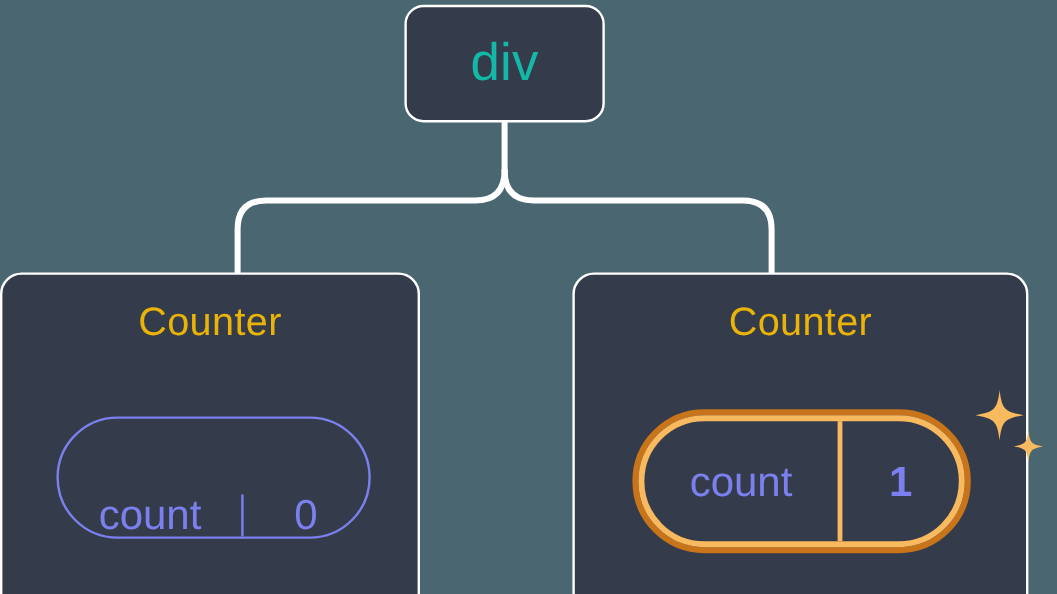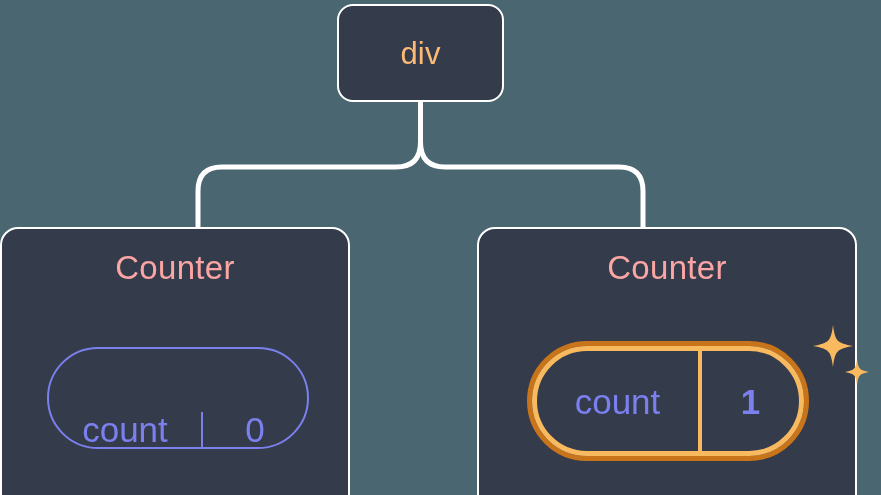--- a/index.html
+++ b/index.html
@@ -39,22 +39,22 @@
   #node-root {
     left: 337px;
     top: 4px;
     width: 167px;
     height: 98px;
     display: flex;
     align-items: center;
     justify-content: center;
   }
   .root-label {
-    color: #fdba74;
-    font-size: 31px;
+    color: #14b8a6;
+    font-size: 44px;
     font-weight: 400;
     letter-spacing: 0.2px;
     line-height: 1;
   }
 
   
   .node-child {
     width: 350px;
     height: 290px;
     top: 227px;
@@ -62,21 +62,21 @@
   }
   #node-counter-left  { left: 0px; }
   #node-counter-right { left: 477px; width: 380px; }
 
   .node-title {
     position: absolute;
     top: 22px;
     left: 0;
     right: 0;
     text-align: center;
-    color: #fca5a5;
+    color: #eab308;
     font-size: 33px;
     font-weight: 400;
     letter-spacing: 0.3px;
     line-height: 1;
   }
 
   
   .pill {
     position: absolute;
     display: flex;

